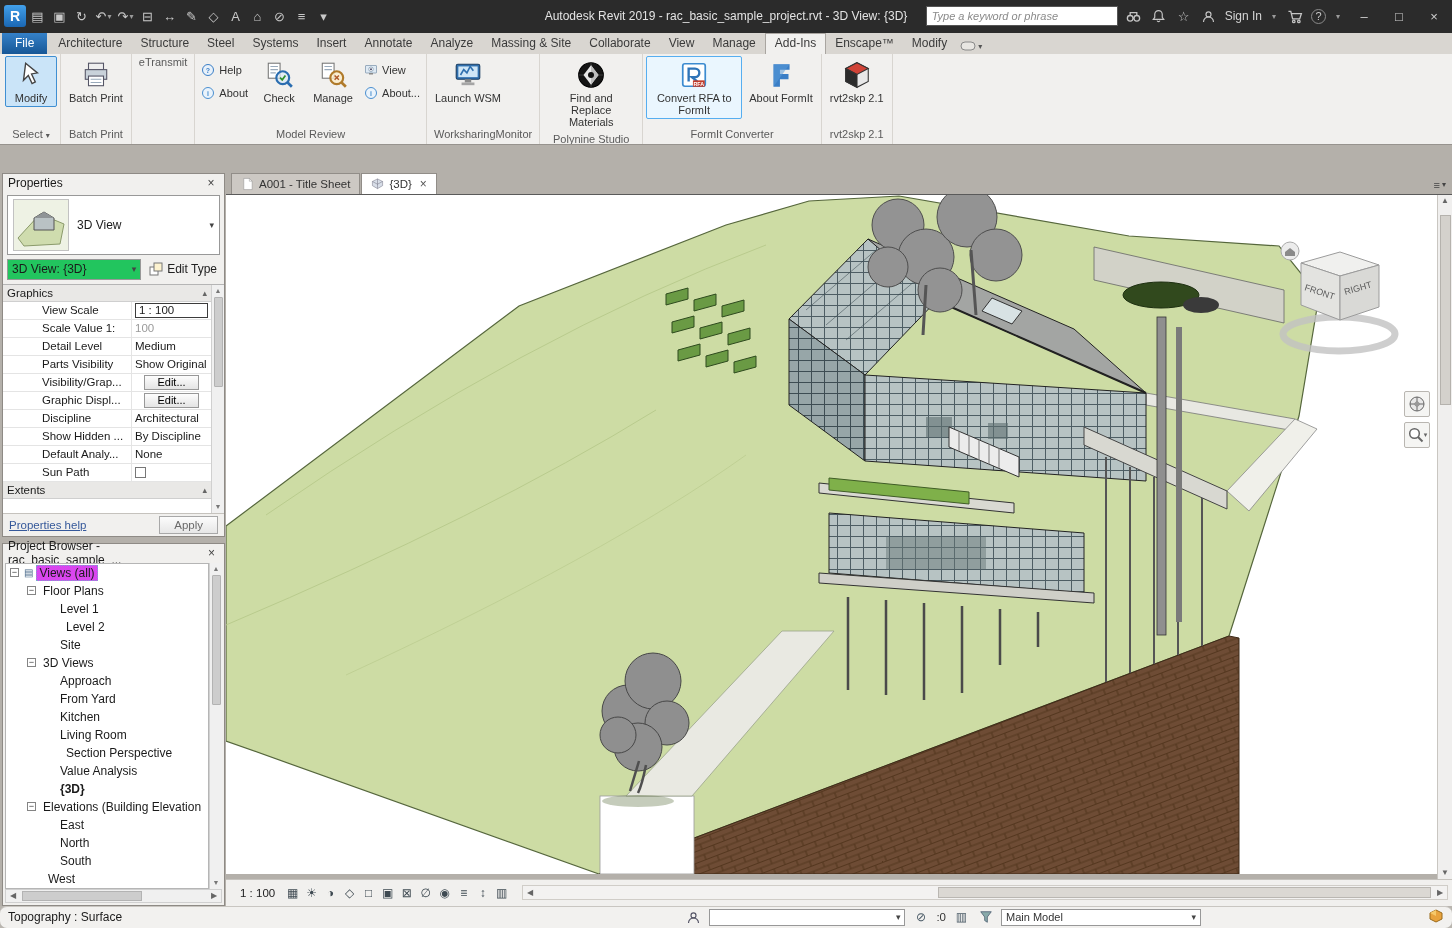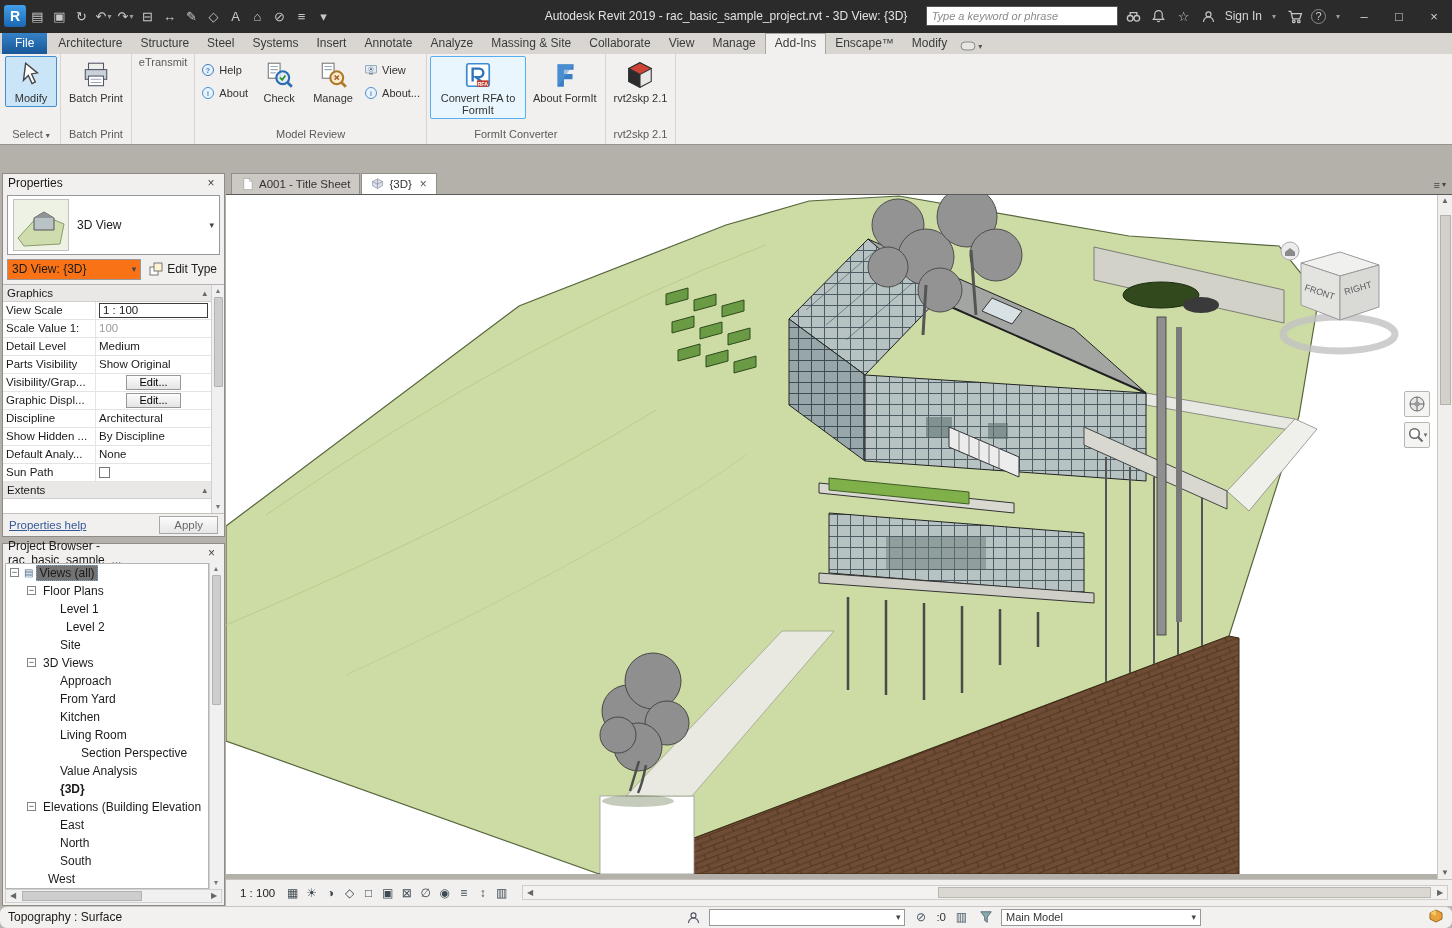--- a/index.html
+++ b/index.html
@@ -43,44 +43,44 @@
 .dockpane{background:#f1f0ee;border:1px solid #8e8a85;display:flex;flex-direction:column;min-height:0;}
 .props{height:364px;}
 .browser{flex:1;}
 .phead{height:18px;display:flex;align-items:center;font-size:12px;color:#1a1a1a;padding:0 5px;flex:none;}
 .phead .hx{margin-left:auto;color:#444;font-size:12px;width:16px;text-align:center;cursor:pointer;}
 .typesel{margin:3px 4px 2px;background:#fff;border:1px solid #989898;height:60px;display:flex;align-items:center;padding:2px 5px;gap:8px;flex:none;}
 .thumb{width:56px;height:52px;border:1px solid #c2c2c2;flex:none;}
 .tname{font-size:12px;color:#1a1a1a;flex:1;}
 .dd{color:#444;font-size:9px;}
 .selrow{display:flex;margin:2px 4px 4px;gap:5px;height:21px;flex:none;}
-.combo{flex:1;background:#f97316;border:1px solid #989898;font-size:12px;display:flex;align-items:center;padding:0 4px;color:#1a1a1a;justify-content:flex-end;}
+.combo{flex:1;background:#22c55e;border:1px solid #989898;font-size:12px;display:flex;align-items:center;padding:0 4px;color:#1a1a1a;justify-content:flex-end;}
 .combo .dd{margin-left:auto;}
 .edittype{display:flex;align-items:center;gap:4px;font-size:12px;color:#222;padding:0 3px;cursor:pointer;}
 .pgridwrap{flex:1;display:flex;min-height:0;border-top:1px solid #b5b5b5;}
 .pgrid{flex:1;background:#fff;overflow:hidden;}
 .prow{display:flex;height:18px;border-bottom:1px solid #e4e4e4;font-size:11.5px;align-items:center;background:#fff;color:#1a1a1a;}
 .prow.psec{background:#e9e8e6;justify-content:space-between;padding:0 4px;height:17px;border-bottom:1px solid #cfcfcf;}
 .chev{color:#666;font-size:9px;}
-.plab{width:93px;flex:none;padding:0 3px;border-right:1px solid #e4e4e4;overflow:hidden;white-space:nowrap;height:100%;display:flex;align-items:center;}
+.plab{width:93px;flex:none;padding:0 3px;border-right:1px solid #e4e4e4;overflow:hidden;white-space:nowrap;height:100%;display:flex;align-items:center;margin-left:36px;}
 .pval{flex:1;padding:0 3px;display:flex;align-items:center;overflow:hidden;white-space:nowrap;height:100%;}
 .ibox{border:1px solid #3c3c3c;height:15px;display:flex;align-items:center;padding:0 3px;flex:1;}
 .dis{color:#9a9a9a;}
 .ebtn{font-size:11px;border:1px solid #989898;background:linear-gradient(#fdfdfd,#e4e4e4);height:15px;padding:0 12px;margin:0 auto;cursor:pointer;}
 .cbx{width:11px;height:11px;border:1px solid #777;background:#fff;display:inline-block;}
 .vscr{width:13px;flex:none;background:#f0f0f0;border-left:1px solid #d0d0d0;display:flex;flex-direction:column;align-items:center;font-size:7px;color:#777;}
 .vscr .thumbv{width:9px;background:#cdcdcd;border:1px solid #b3b3b3;border-radius:1px;}
 .arr{height:12px;display:flex;align-items:center;justify-content:center;width:100%;flex:none;}
 .pfoot{height:23px;border-top:1px solid #c5c2bd;display:flex;align-items:center;justify-content:space-between;padding:0 6px;flex:none;}
 .plink{color:#35589a;text-decoration:underline;font-size:11.5px;cursor:pointer;}
 .applybtn{font-size:11.5px;color:#6a6a6a;border:1px solid #a8a8a8;background:linear-gradient(#fcfcfc,#e6e6e6);height:18px;padding:0 14px;cursor:pointer;}
 .treewrap{flex:1;display:flex;min-height:0;margin:1px 2px 0;}
 .tree{flex:1;background:#fff;border:1px solid #b5b5b5;overflow:hidden;}
 .trow{height:18px;display:flex;align-items:center;font-size:12px;color:#1a1a1a;white-space:nowrap;cursor:default;}
-.trow.tsel .tlbl{background:#737373;border:1px dotted #7aa7cc;}
+.trow.tsel .tlbl{background:#d946ef;border:1px dotted #7aa7cc;}
 .exp{width:9px;height:9px;border:1px solid #848484;background:#fff;font-size:9px;line-height:7px;text-align:center;color:#333;margin-right:5px;flex:none;cursor:pointer;}
 .expsp{width:14px;flex:none;}
 .vicon{color:#4a6a8a;font-size:10px;margin-right:3px;}
 .tlbl{padding:0 2px;}
 .tlbl.b{font-weight:bold;}
 .bscroll{height:14px;margin:0 2px 2px;background:#f0f0f0;border:1px solid #d0d0d0;display:flex;align-items:center;font-size:8px;color:#666;flex:none;}
 .bscroll .harr{width:14px;text-align:center;cursor:pointer;}
 .bscroll .trackh{flex:1;position:relative;height:100%;}
 .bscroll .thumbh{position:absolute;left:2px;top:1px;bottom:1px;width:120px;background:#cdcdcd;border:1px solid #b3b3b3;}
 
@@ -304,20 +304,54 @@
                 </svg>
               </span>
               <span>About...</span>
             </div>
           </div>
         </div>
         <div class="plabel">Model Review</div>
       </div>
       <div class="panel">
         <div class="pbody">
+          <div class="bigbtn">
+            <span class="icw" style="width:30px;height:30px">
+              <svg width="30" height="30" viewBox="0 0 28 28">
+                <rect x="3" y="4" width="22" height="14" rx="1.5" fill="#2f6fae" stroke="#1c3f63"></rect>
+                <rect x="5" y="6" width="18" height="10" fill="#cfe6f7"></rect>
+                <path d="M7 14l3-5 3 3 3-6 3 4" stroke="#2f6fae" fill="none" stroke-width="1.5"></path>
+                <rect x="11" y="18" width="6" height="3" fill="#8a8a8a"></rect>
+                <rect x="8" y="21" width="12" height="2.5" fill="#a5a5a5"></rect>
+              </svg>
+            </span>
+            <span class="blbl">Launch WSM</span>
+          </div>
+        </div>
+        <div class="plabel">WorksharingMonitor</div>
+      </div>
+      <div class="panel">
+        <div class="pbody">
+          <div class="bigbtn">
+            <span class="icw" style="width:30px;height:30px">
+              <svg width="30" height="30" viewBox="0 0 28 28">
+                <circle cx="14" cy="14" r="11.5" fill="#151515" stroke="#000"></circle>
+                <path d="M14 2.5v23M2.5 14h23" stroke="#3a3a3a"></path>
+                <path d="M14 5l7 9-7 9-7-9z" fill="#e8e8e8"></path>
+                <path d="M14 5l7 9-7 9z" fill="#bdbdbd"></path>
+                <circle cx="14" cy="14" r="2.8" fill="#111"></circle>
+              </svg>
+            </span>
+            <span class="blbl">Find and Replace Materials</span>
+          </div>
+        </div>
+        <div class="plabel">Polynine Studio</div>
+      </div>
+      <div class="panel">
+        <div class="pbody">
           <div class="bigbtn hl">
             <span class="icw" style="width:30px;height:30px">
               <svg width="30" height="30" viewBox="0 0 28 28">
                 <rect x="3.5" y="3.5" width="21" height="21" rx="2" fill="#fff" stroke="#3c8bd0" stroke-width="1.6"></rect>
                 <path d="M9 20V8h6a4 4 0 0 1 0 8h-3l5 4" fill="none" stroke="#2f74b8" stroke-width="2.2"></path>
                 <rect x="13" y="19" width="11" height="6" fill="#c23b2a"></rect>
                 <text x="18.5" y="24" font-size="5" fill="#fff" text-anchor="middle" font-weight="bold">RFA</text>
               </svg>
             </span>
             <span class="blbl">Convert RFA to FormIt</span>
@@ -509,21 +543,21 @@
                   <span class="tlbl">From Yard</span>
                 </div>
                 <div class="trow" style="padding-left: 38px;">
                   <span class="expsp"></span>
                   <span class="tlbl">Kitchen</span>
                 </div>
                 <div class="trow" style="padding-left: 38px;">
                   <span class="expsp"></span>
                   <span class="tlbl">Living Room</span>
                 </div>
-                <div class="trow" style="padding-left: 59px;">
+                <div class="trow" style="padding-left: 44px;">
                   <span class="expsp"></span>
                   <span class="tlbl">Section Perspective</span>
                 </div>
                 <div class="trow" style="padding-left: 38px;">
                   <span class="expsp"></span>
                   <span class="tlbl">Value Analysis</span>
                 </div>
                 <div class="trow" style="padding-left: 38px;">
                   <span class="expsp"></span>
                   <span class="tlbl b">{3D}</span>

